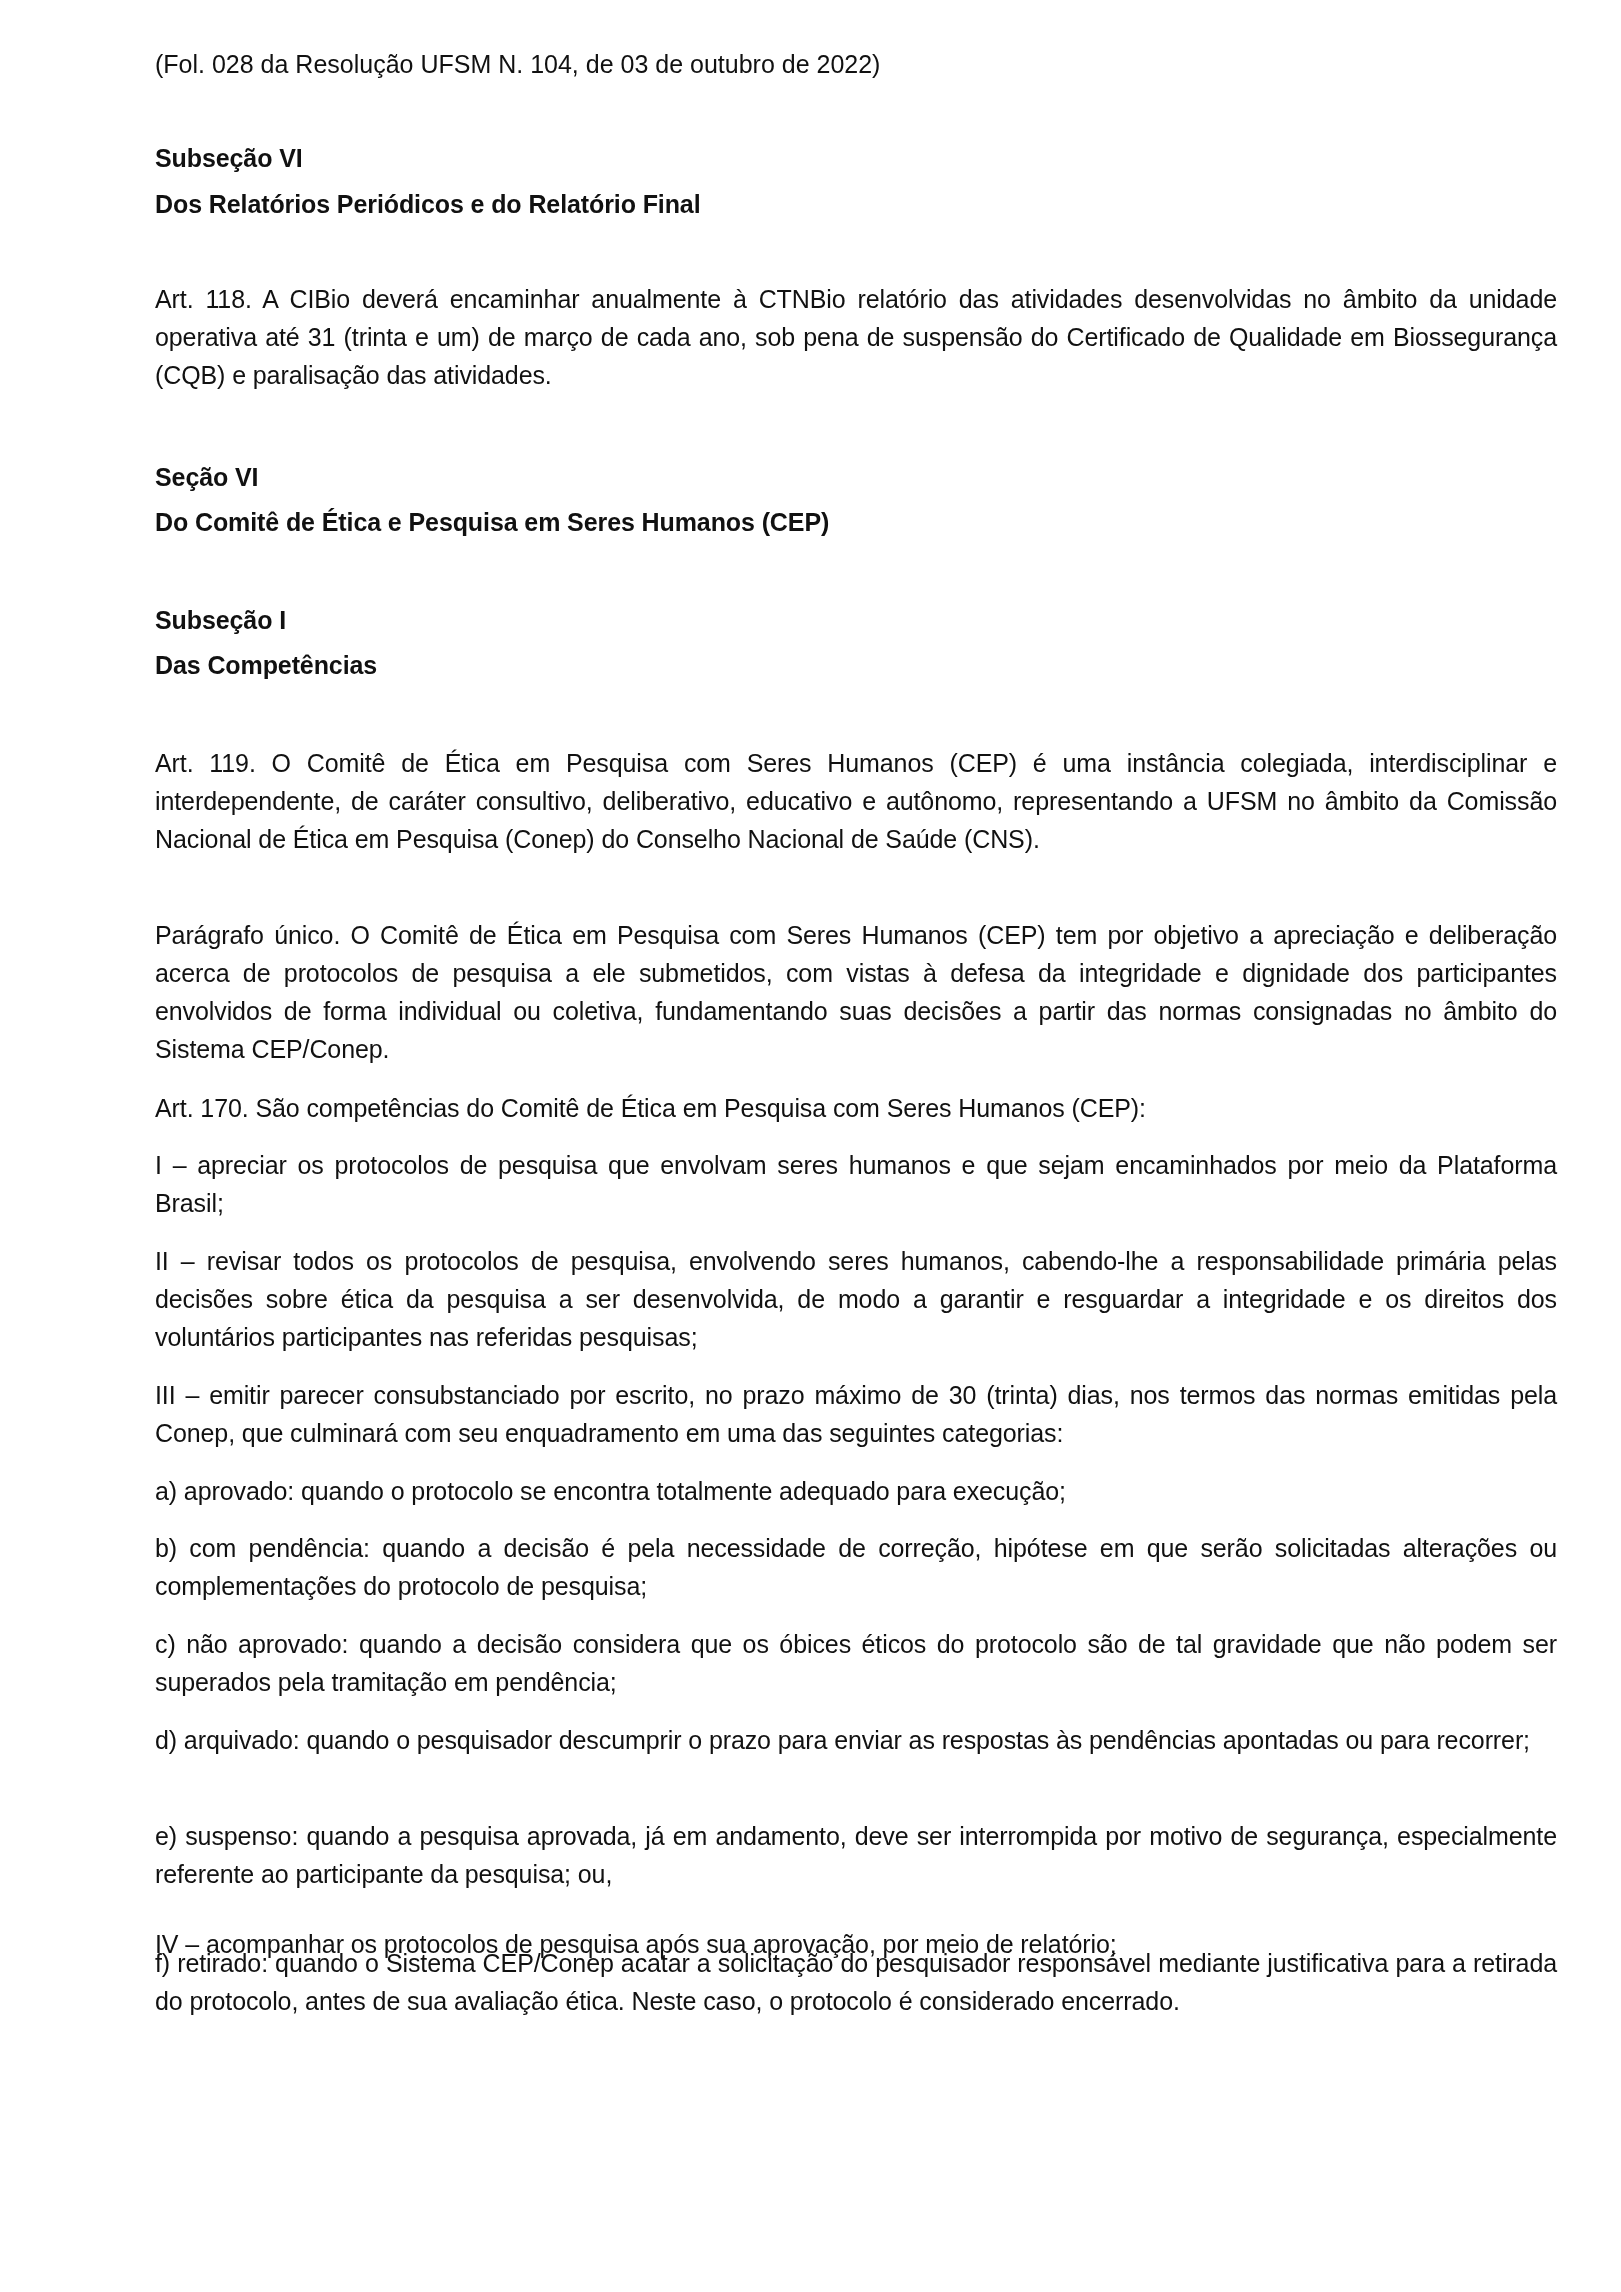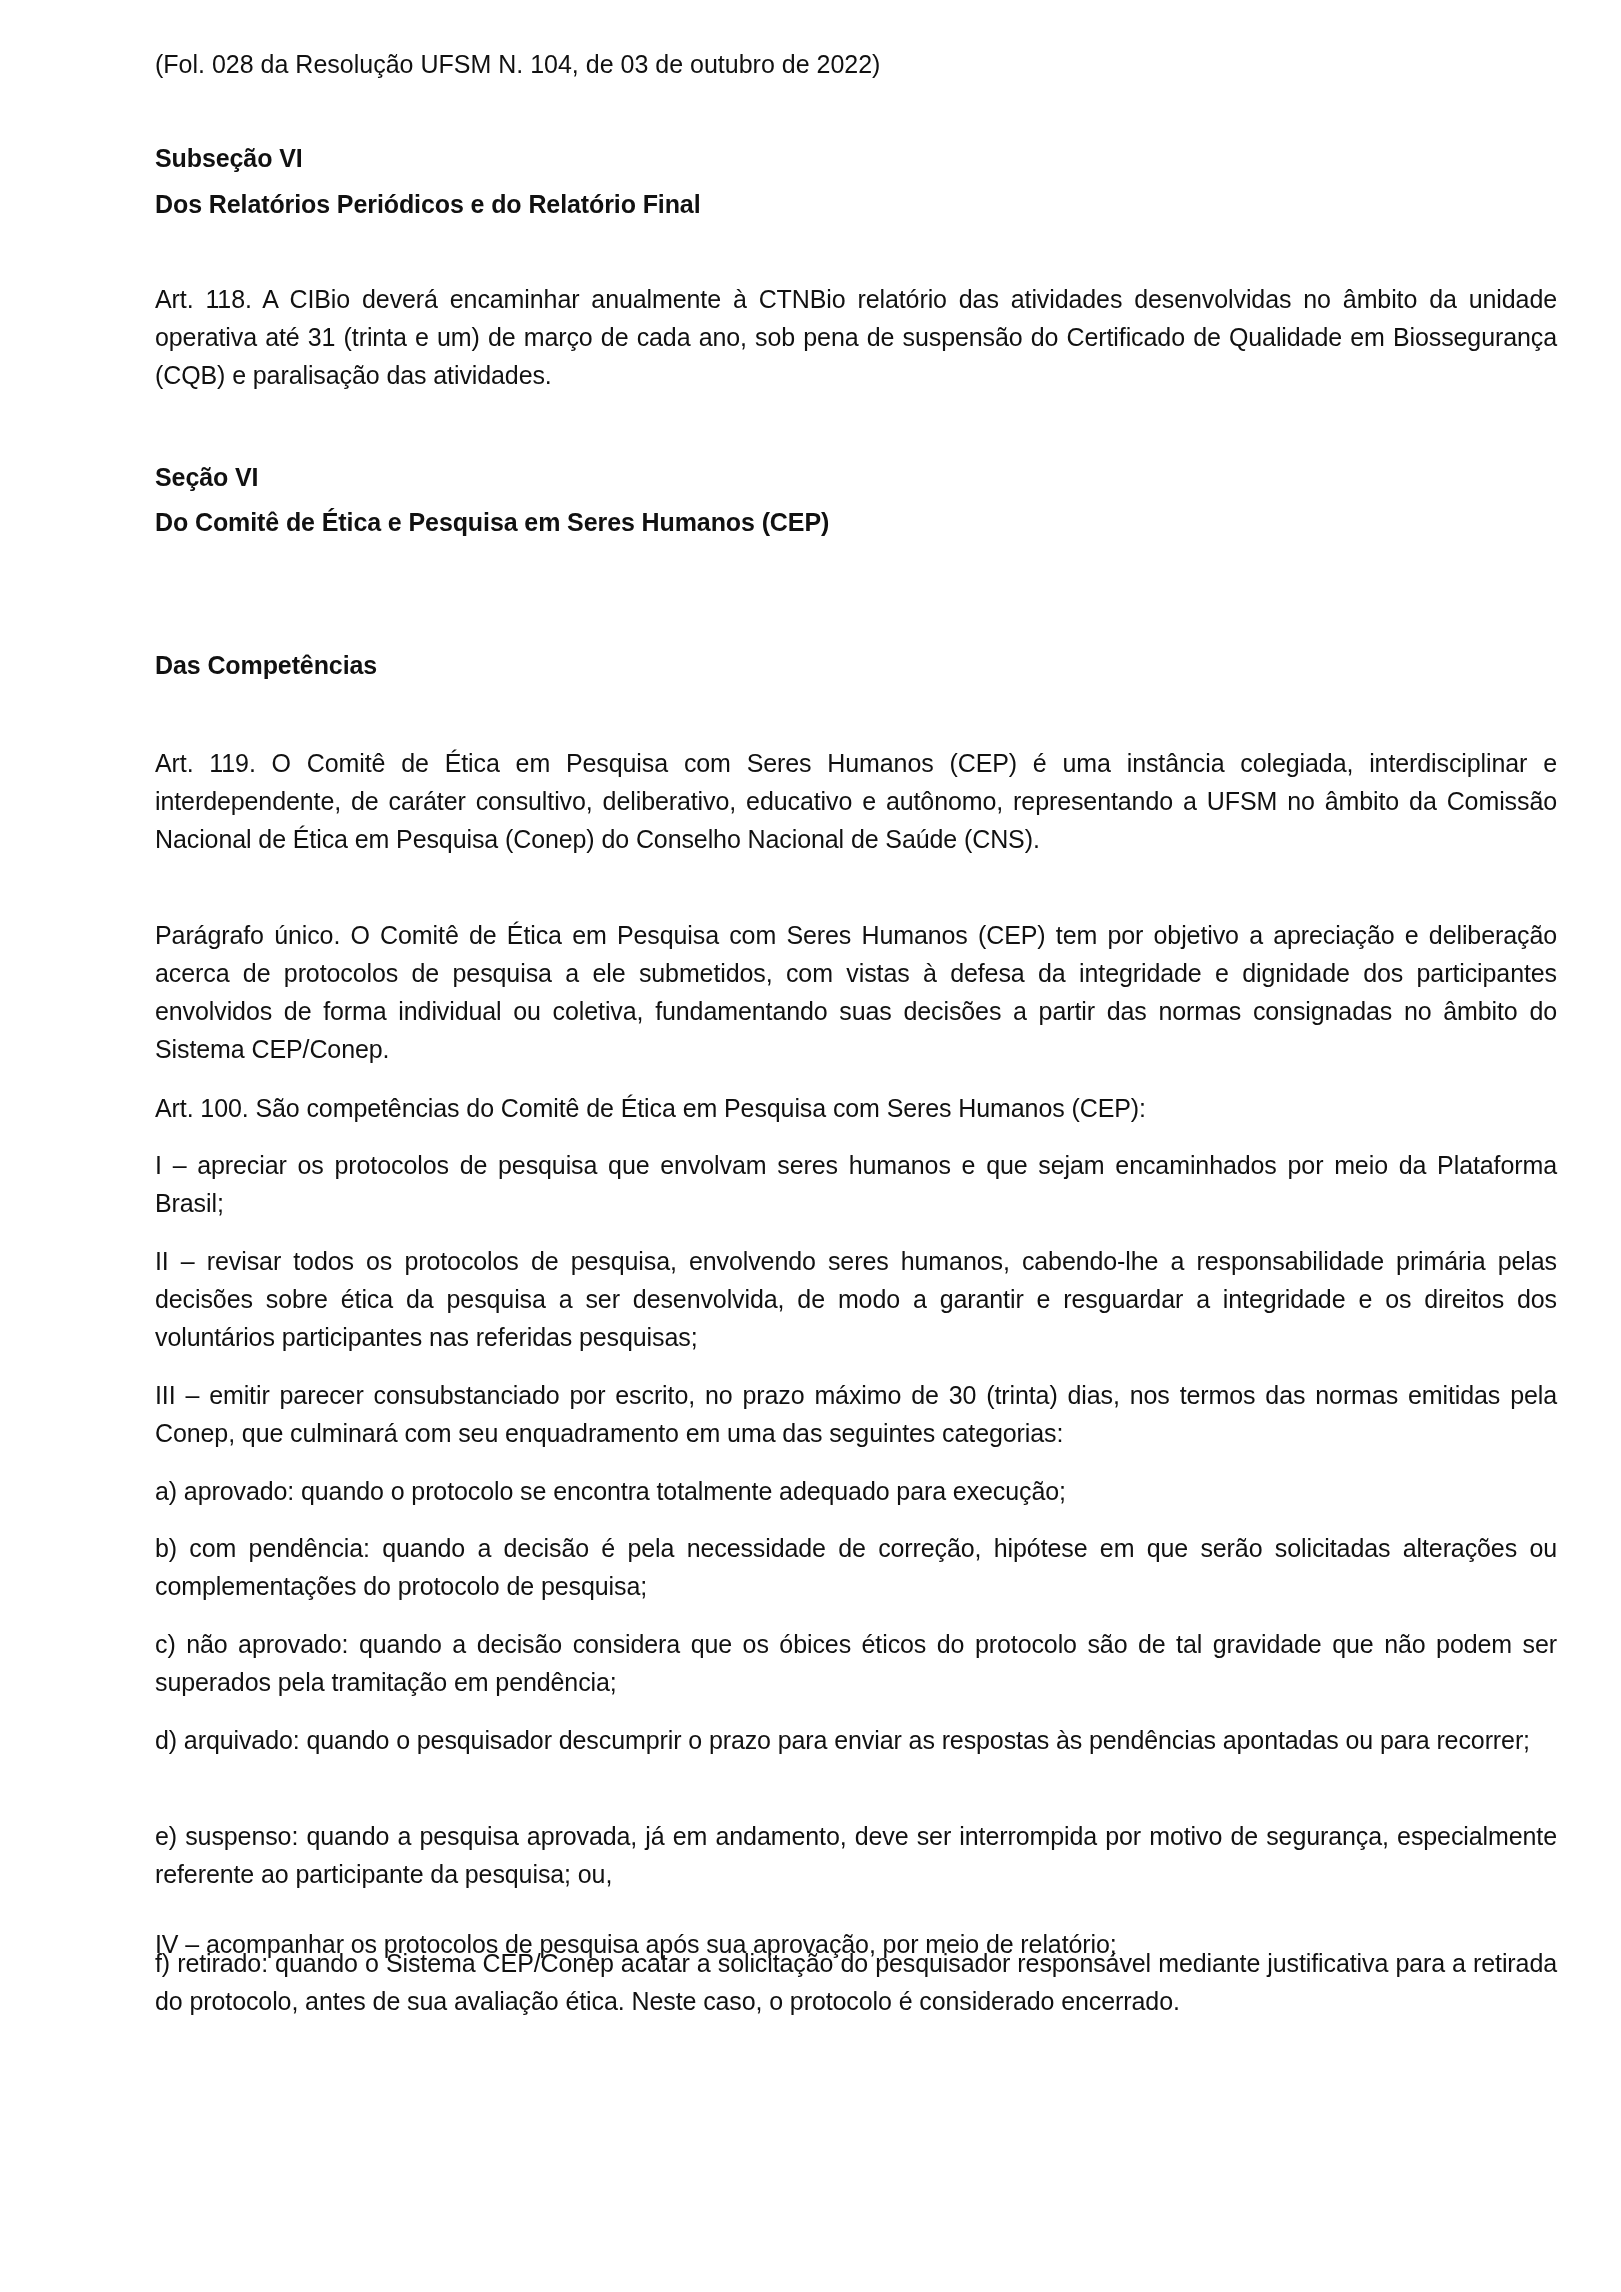--- a/index.html
+++ b/index.html
@@ -21,25 +21,26 @@
   <div class="header-note">(Fol. 028 da Resolução UFSM N. 104, de 03 de outubro de 2022)</div>
 
   <div class="blk bold" style="top:139px">Subseção VI</div>
   <div class="blk bold" style="top:185px">Dos Relatórios Periódicos e do Relatório Final</div>
 
   <div class="blk just" style="top:280px">Art. 118. A CIBio deverá encaminhar anualmente à CTNBio relatório das atividades desenvolvidas no âmbito da unidade operativa até 31 (trinta e um) de março de cada ano, sob pena de suspensão do Certificado de Qualidade em Biossegurança (CQB) e paralisação das atividades.</div>
 
   <div class="blk bold" style="top:458px">Seção VI</div>
   <div class="blk bold" style="top:503px">Do Comitê de Ética e Pesquisa em Seres Humanos (CEP)</div>
 
+  <div class="blk bold" style="top:601px">Subseção I</div>
   <div class="blk bold" style="top:646px">Das Competências</div>
 
   <div class="blk just" style="top:744px">Art. 119. O Comitê de Ética em Pesquisa com Seres Humanos (CEP) é uma instância colegiada, interdisciplinar e interdependente, de caráter consultivo, deliberativo, educativo e autônomo, representando a UFSM no âmbito da Comissão Nacional de Ética em Pesquisa (Conep) do Conselho Nacional de Saúde (CNS).</div>
   <div class="blk just" style="top:916px">Parágrafo único. O Comitê de Ética em Pesquisa com Seres Humanos (CEP) tem por objetivo a apreciação e deliberação acerca de protocolos de pesquisa a ele submetidos, com vistas à defesa da integridade e dignidade dos participantes envolvidos de forma individual ou coletiva, fundamentando suas decisões a partir das normas consignadas no âmbito do Sistema CEP/Conep.</div>
-  <div class="blk just" style="top:1089px">Art. 100.  São competências do Comitê de Ética em Pesquisa com Seres Humanos (CEP):</div>
+  <div class="blk just" style="top:1089px">Art. 170.  São competências do Comitê de Ética em Pesquisa com Seres Humanos (CEP):</div>
   <div class="blk just" style="top:1146px">I – apreciar os protocolos de pesquisa que envolvam seres humanos e que sejam encaminhados por meio da Plataforma Brasil;</div>
   <div class="blk just" style="top:1242px">II – revisar todos os protocolos de pesquisa, envolvendo seres humanos, cabendo-lhe a responsabilidade primária pelas decisões sobre ética da pesquisa a ser desenvolvida, de modo a garantir e resguardar a integridade e os direitos dos voluntários participantes nas referidas pesquisas;</div>
   <div class="blk just" style="top:1376px">III – emitir parecer consubstanciado por escrito, no prazo máximo de 30 (trinta) dias, nos termos das normas emitidas pela Conep, que culminará com seu enquadramento em uma das seguintes categorias:</div>
   <div class="blk just" style="top:1472px">a) aprovado: quando o protocolo se encontra totalmente adequado para execução;</div>
   <div class="blk just" style="top:1529px">b) com pendência: quando a decisão é pela necessidade de correção, hipótese em que serão solicitadas alterações ou complementações do protocolo de pesquisa;</div>
   <div class="blk just" style="top:1625px">c) não aprovado: quando a decisão considera que os óbices éticos do protocolo são de tal gravidade que não podem ser superados pela tramitação em pendência;</div>
   <div class="blk just" style="top:1817px">e) suspenso: quando a pesquisa aprovada, já em andamento, deve ser interrompida por motivo de segurança, especialmente referente ao participante da pesquisa; ou,</div>
   <div class="blk just" style="top:1721px">d) arquivado: quando o pesquisador descumprir o prazo para enviar as respostas às pendências apontadas ou para recorrer;</div>
   <div class="blk just" style="top:1944px">f) retirado: quando o Sistema CEP/Conep acatar a solicitação do pesquisador responsável mediante justificativa para a retirada do protocolo, antes de sua avaliação ética. Neste caso, o protocolo é considerado encerrado.</div>
   <div class="blk just" style="top:1925px">IV – acompanhar os protocolos de pesquisa após sua aprovação, por meio de relatório;</div>

